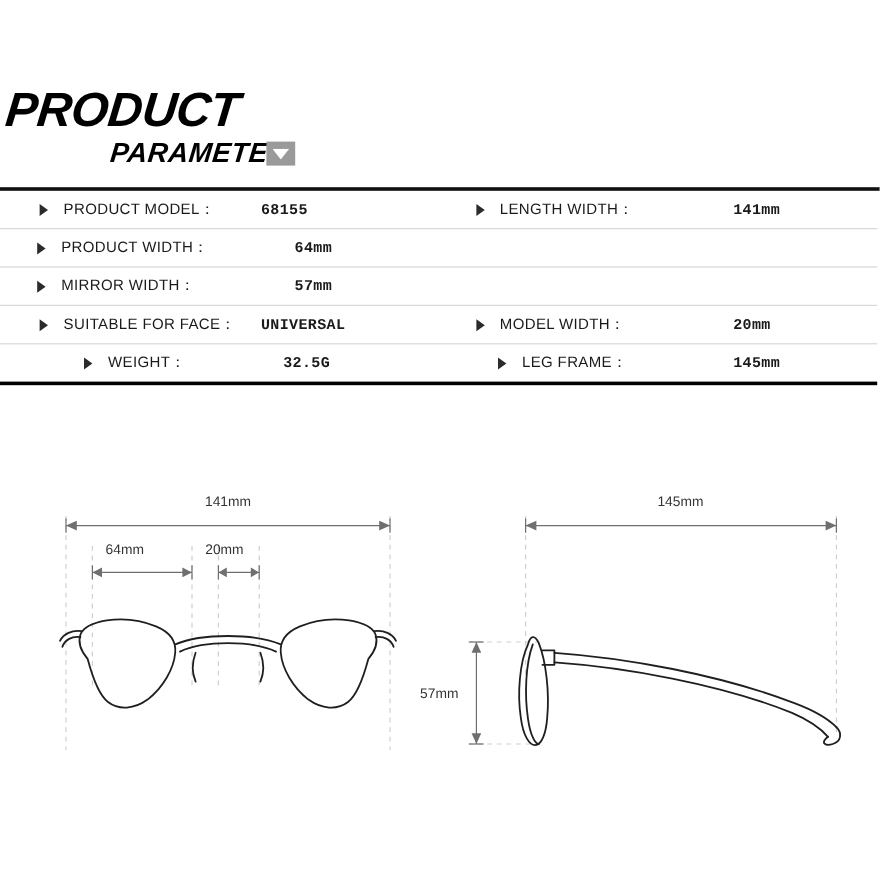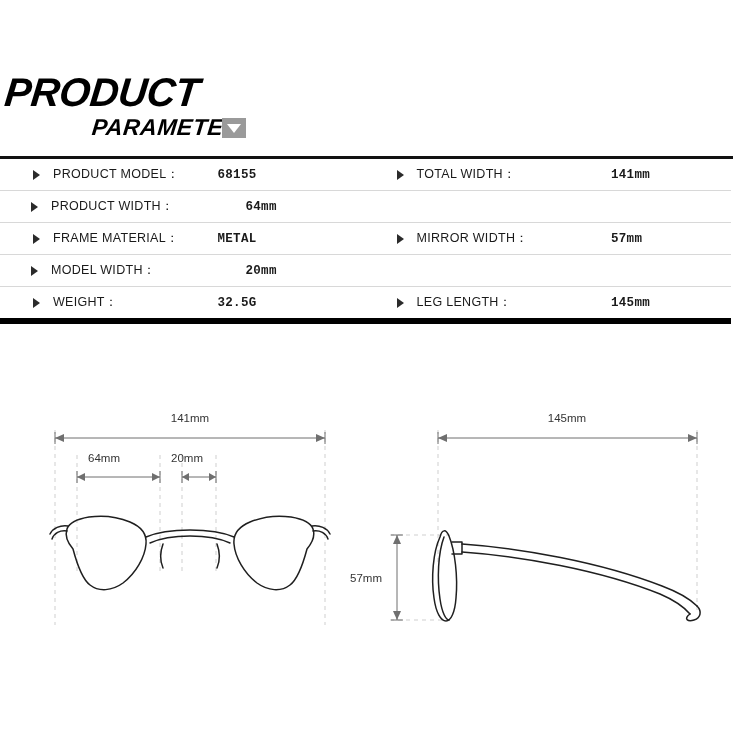--- a/index.html
+++ b/index.html
@@ -76,21 +76,21 @@
     left: 0;
     top: 159px;
     width: 731px;
   }
   .spec-row {
     position: relative;
     display: flex;
     height: 31px;
     border-bottom: 1px solid #d8d8d8;
   }
-  .spec-row:last-child { border-bottom: 6px solid #000000; }
+  .spec-row:last-child { border-bottom: 3px solid #000000; padding-left: 37px; }
   .spec-col {
     flex: 0 0 50%;
     display: flex;
     align-items: center;
     font-size: 12.5px;
     letter-spacing: 0.3px;
     box-sizing: border-box;
   }
   .spec-col.left { padding-left: 33px; }
   .spec-col.right { padding-left: 31px; }
@@ -147,63 +147,63 @@
 <div class="specs">
 
   <div class="spec-row">
     <div class="spec-col left">
       <span class="bullet"></span>
       <span class="spec-label">PRODUCT MODEL：</span>
       <span class="spec-value">68155</span>
     </div>
     <div class="spec-col right">
       <span class="bullet"></span>
-      <span class="spec-label">TOTAL WIDTH：</span>
+      <span class="spec-label">LENGTH WIDTH：</span>
       <span class="spec-value">141mm</span>
     </div>
   </div>
 
   <div class="spec-row">
     <div class="spec-col right">
       <span class="bullet"></span>
       <span class="spec-label">PRODUCT WIDTH：</span>
       <span class="spec-value">64mm</span>
     </div>
   </div>
 
   <div class="spec-row">
-    <div class="spec-col left">
-      <span class="bullet"></span>
-      <span class="spec-label">FRAME MATERIAL：</span>
-      <span class="spec-value">METAL</span>
-    </div>
     <div class="spec-col right">
       <span class="bullet"></span>
       <span class="spec-label">MIRROR WIDTH：</span>
       <span class="spec-value">57mm</span>
     </div>
   </div>
 
   <div class="spec-row">
+    <div class="spec-col left">
+      <span class="bullet"></span>
+      <span class="spec-label">SUITABLE FOR FACE：</span>
+      <span class="spec-value">UNIVERSAL</span>
+    </div>
     <div class="spec-col right">
       <span class="bullet"></span>
       <span class="spec-label">MODEL WIDTH：</span>
       <span class="spec-value">20mm</span>
     </div>
   </div>
 
   <div class="spec-row">
     <div class="spec-col left">
       <span class="bullet"></span>
       <span class="spec-label">WEIGHT：</span>
       <span class="spec-value">32.5G</span>
     </div>
     <div class="spec-col right">
       <span class="bullet"></span>
-      <span class="spec-label">LEG LENGTH：</span>
+      <span class="spec-label">LEG FRAME：</span>
       <span class="spec-value">145mm</span>
     </div>
   </div>
 
 </div>
 
 <div class="diagrams">
   <svg width="733" height="403" viewBox="0 0 733 403" aria-hidden="true">
 
     <g>

